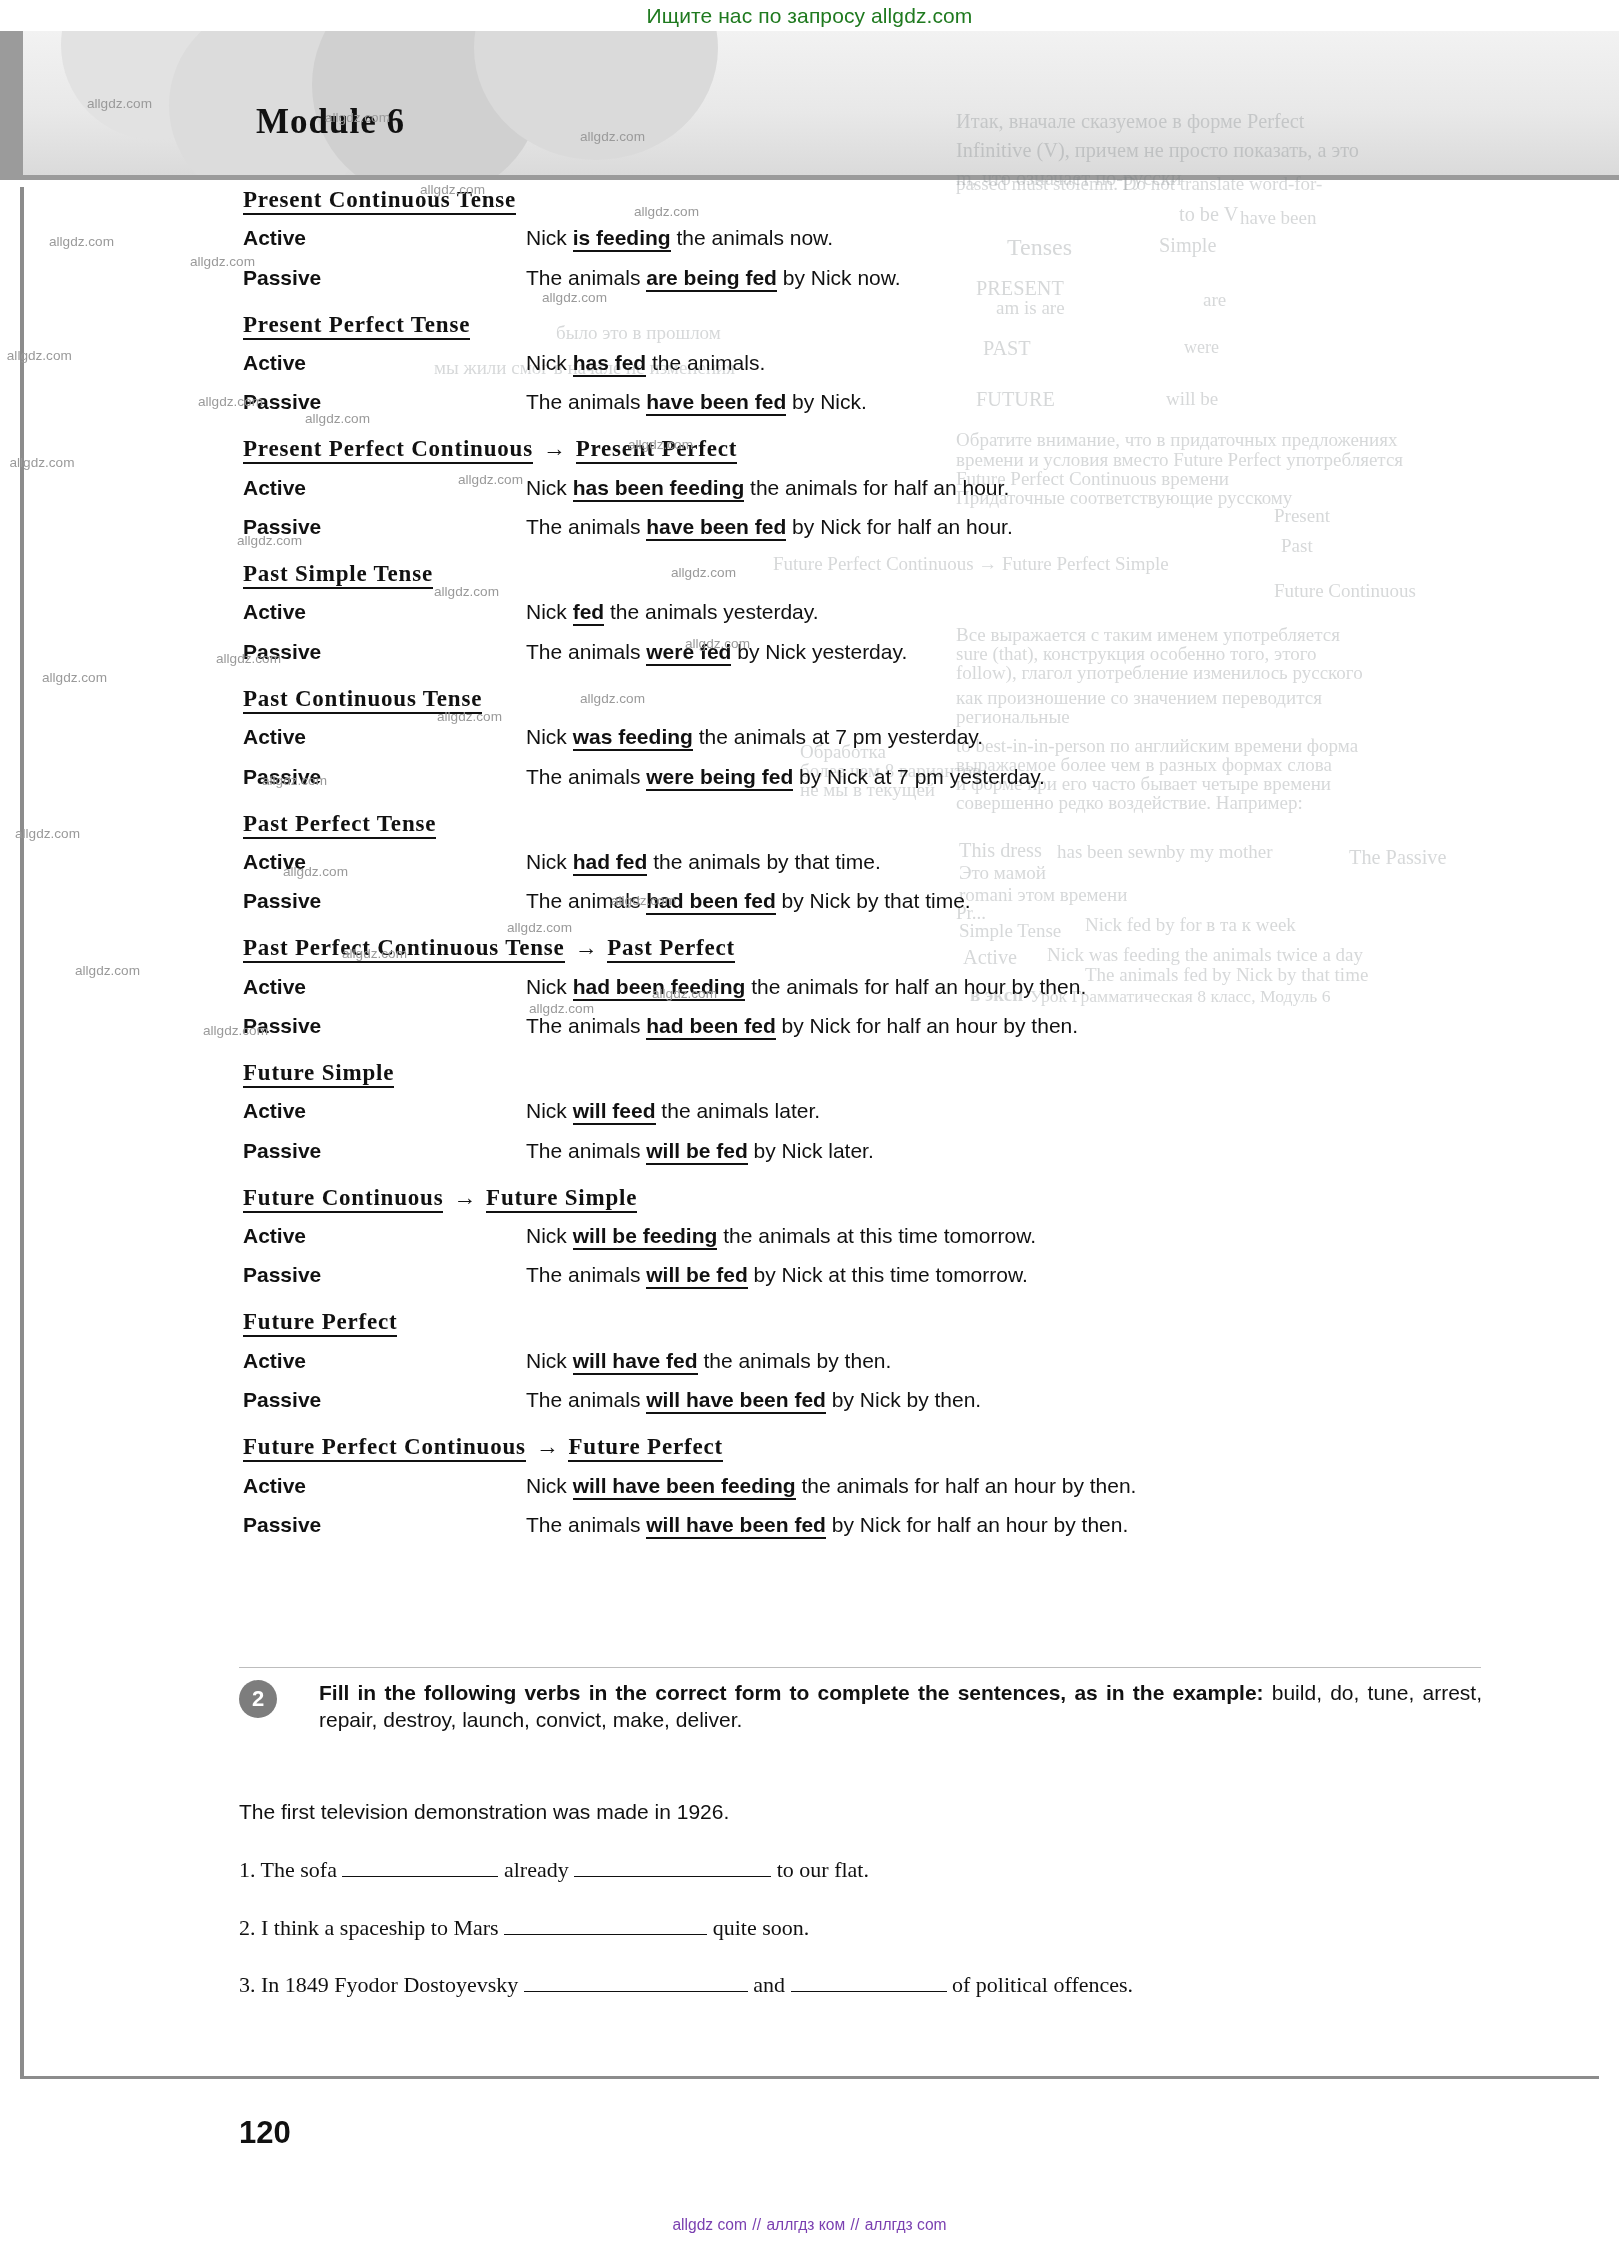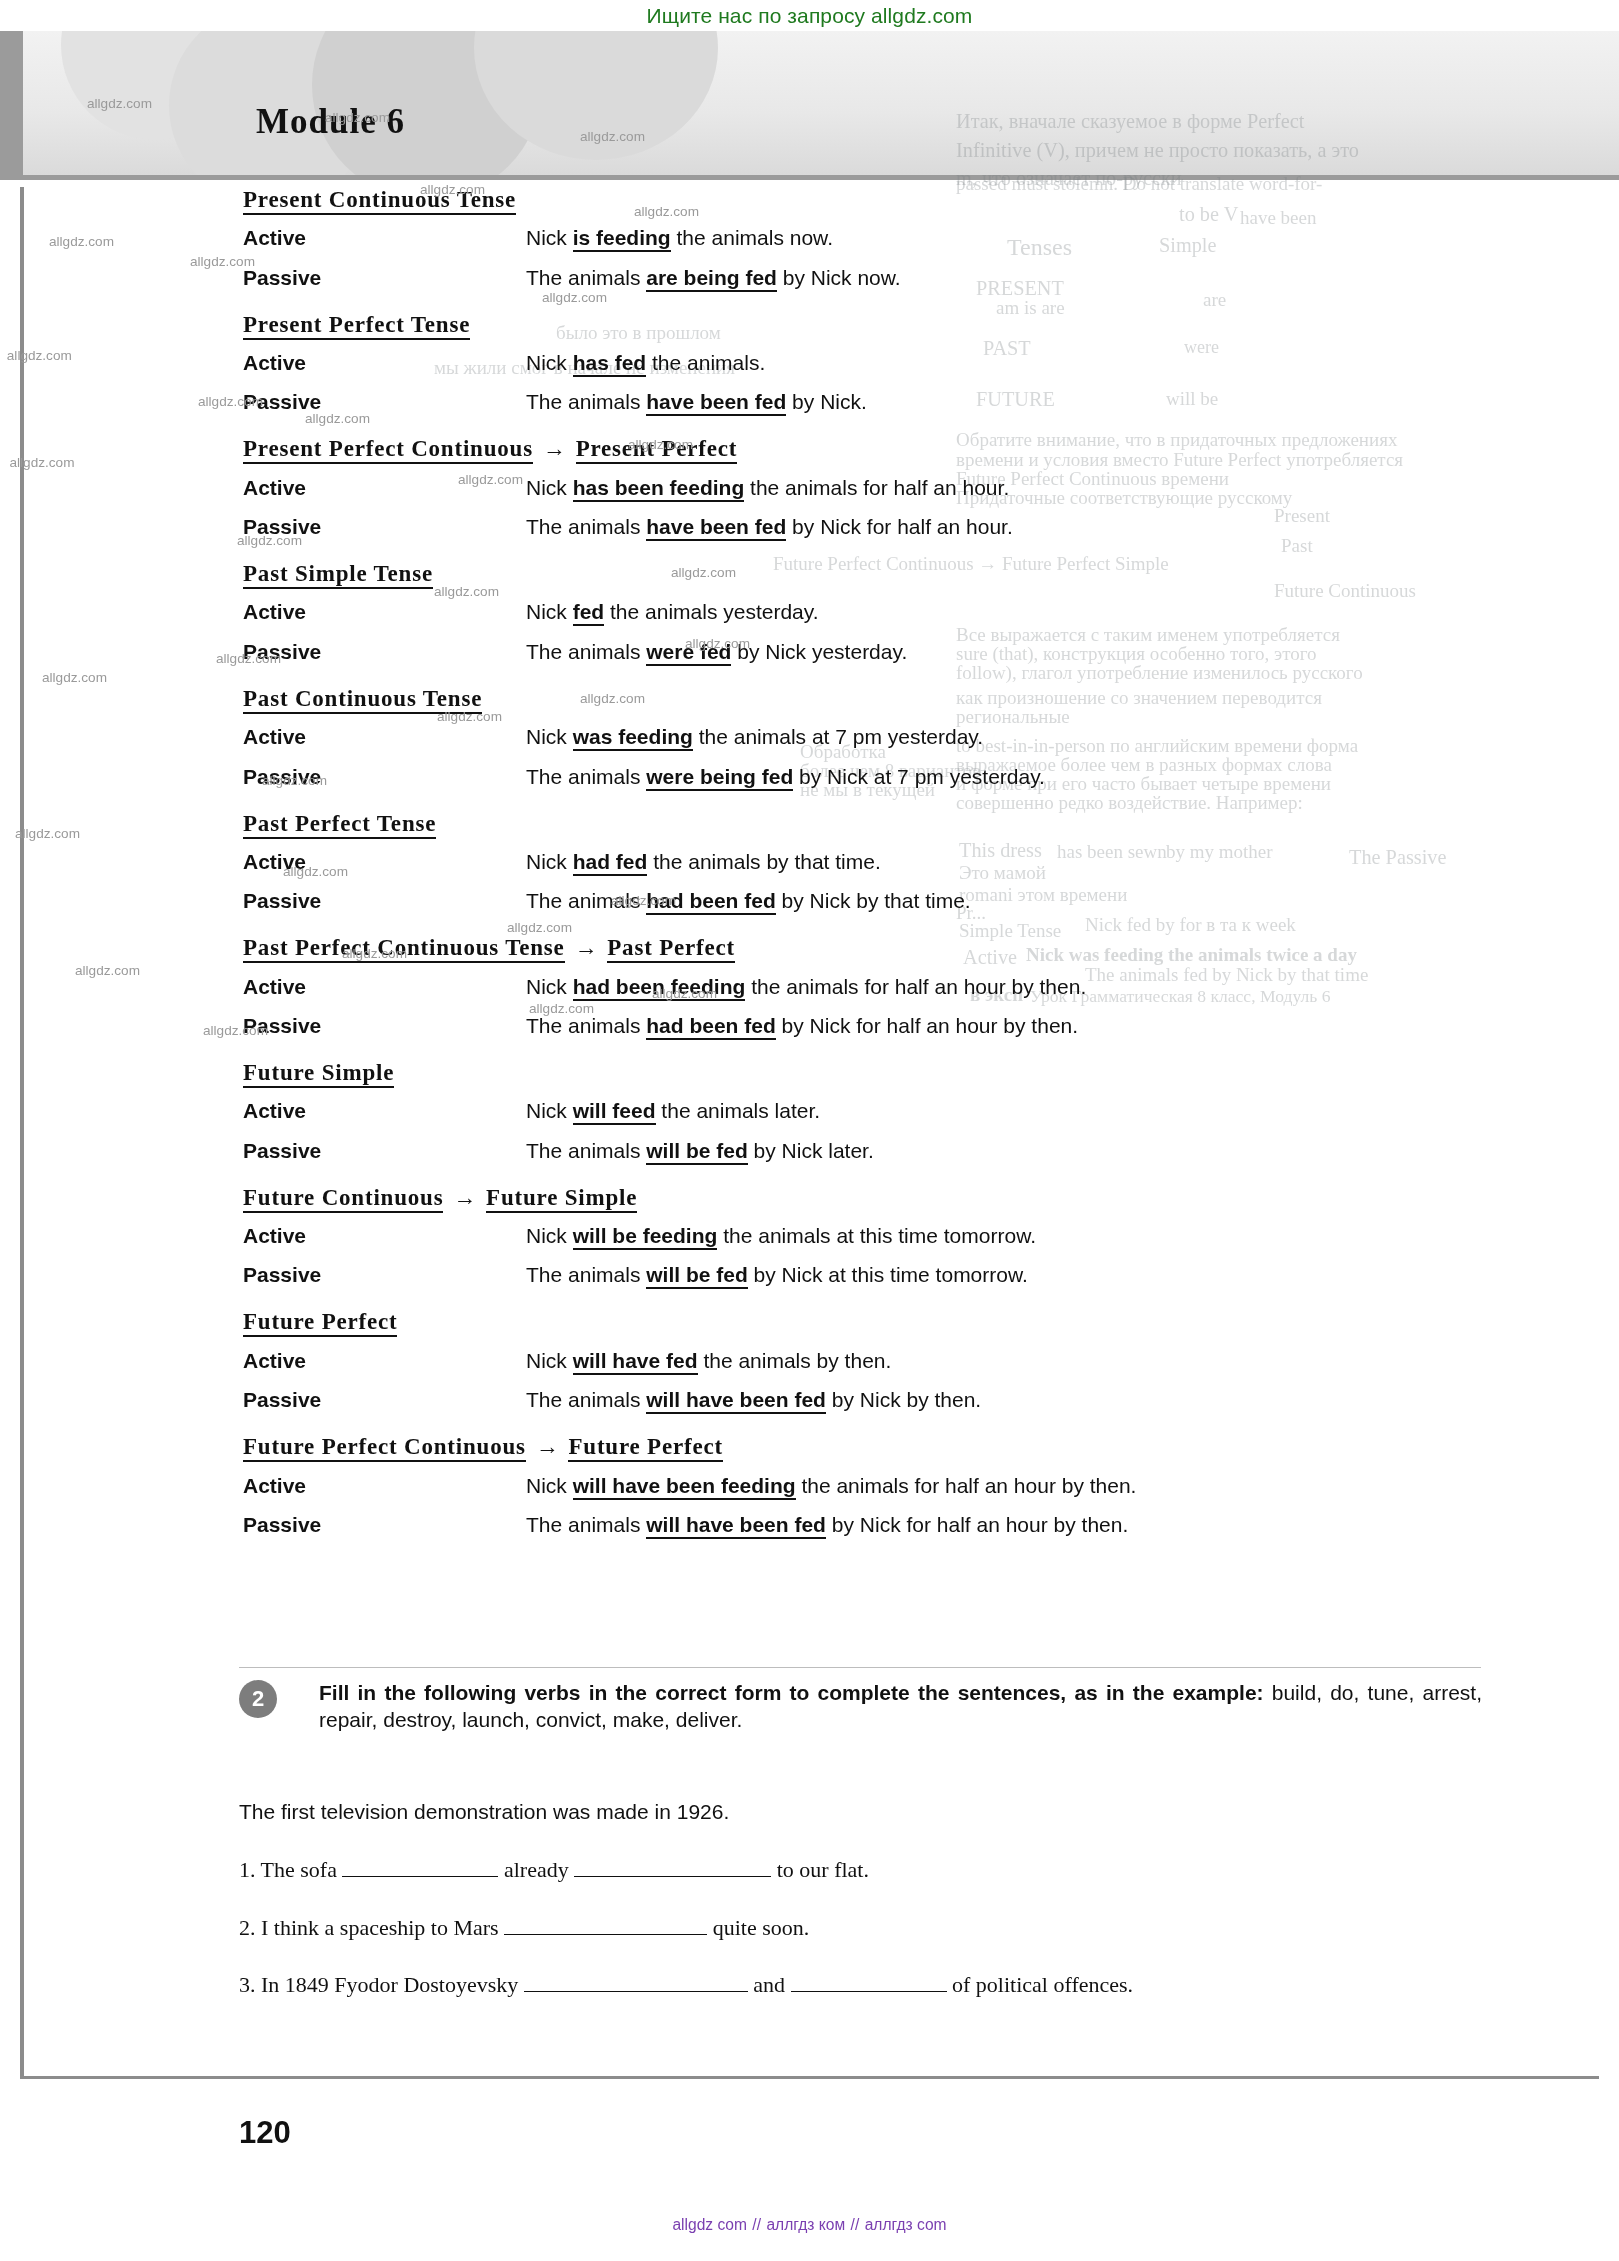--- a/index.html
+++ b/index.html
@@ -302,21 +302,21 @@
     <div class="ghost" style="left: 959px; top: 839px; font-size: 20.3px;">This dress</div>
     <div class="ghost" style="left: 1057px; top: 841px; font-size: 19px;">has been sewn</div>
     <div class="ghost" style="left: 1166px; top: 841px; font-size: 19px;">by   my   mother</div>
     <div class="ghost" style="left: 1349px; top: 846px; font-size: 20.3px;">The Passive</div>
     <div class="ghost" style="left: 959px; top: 862px; font-size: 19px;">Это мамой</div>
     <div class="ghost" style="left: 959px; top: 884px; font-size: 19px;">romani этом времени</div>
     <div class="ghost" style="left: 956px; top: 902px; font-size: 19px;">Pr...</div>
     <div class="ghost" style="left: 959px; top: 920px; font-size: 19px;">Simple Tense</div>
     <div class="ghost" style="left: 1085px; top: 914px; font-size: 19px;">Nick fed by for в та к week</div>
     <div class="ghost" style="left: 963px; top: 946px; font-size: 20.3px;">Active</div>
-    <div class="ghost" style="left: 1026px; top: 944px; font-size: 19px; font-weight: bold;">Nick was feeding the animals twice a day</div>
+    <div class="ghost" style="left: 1047px; top: 944px; font-size: 19px;">Nick was feeding the animals twice a day</div>
     <div class="ghost" style="left: 1085px; top: 964px; font-size: 19px;">The animals fed by Nick by that time</div>
     <div class="ghost" style="left: 970px; top: 984px; font-size: 19px; font-weight: bold;">в эксп</div>
     <div class="ghost" style="left: 1030px; top: 986px; font-size: 17.6px;">Урок Грамматическая  8 класс, Модуль 6</div>
     <div class="ghost" style="left: 800px; top: 741px; font-size: 19px;">Обработка</div>
     <div class="ghost" style="left: 800px; top: 760px; font-size: 19px;">более чем 8 вариантов</div>
     <div class="ghost" style="left: 800px; top: 779px; font-size: 19px;">не мы в текущей</div>
   </div>
 
 <div class="content" id="grammar-table">
     <div class="tense-head" style="left: 243px; top: 0px;"><span class="u">Present Continuous Tense</span></div>

